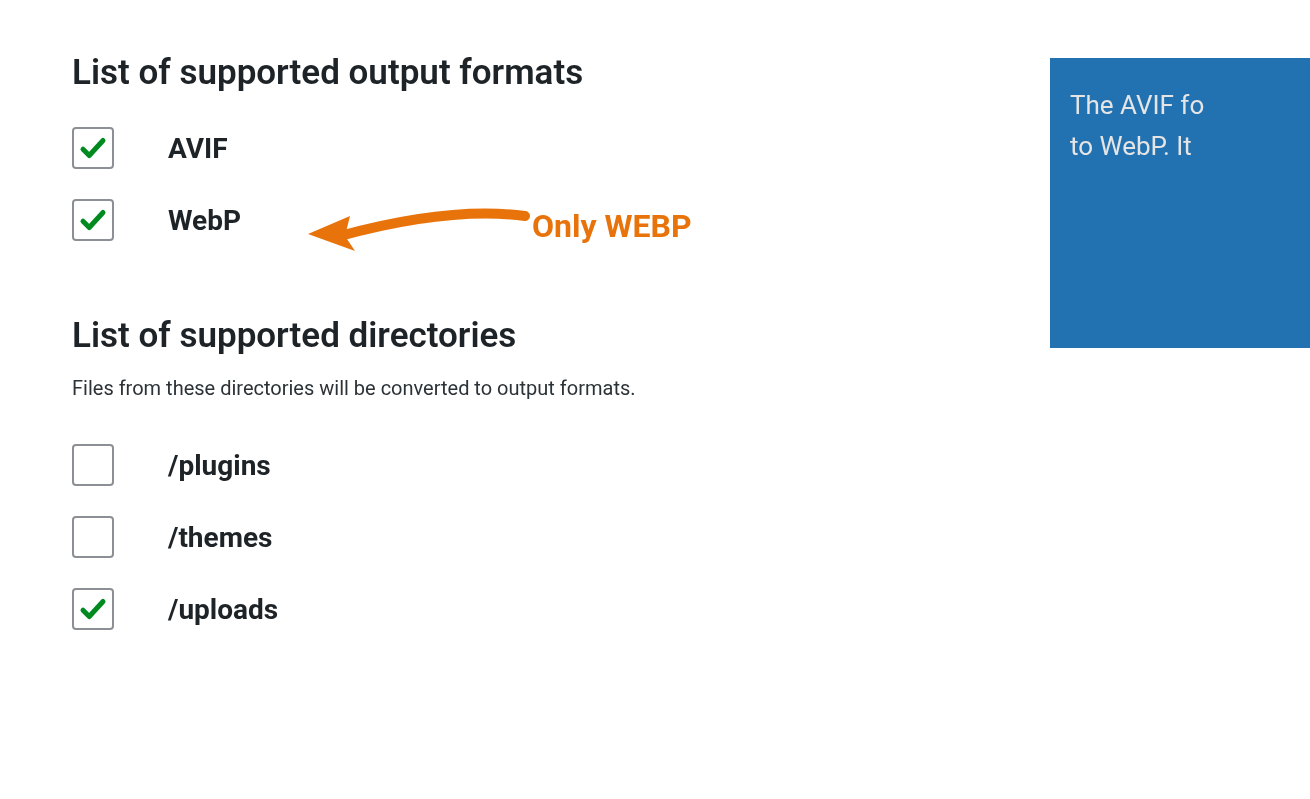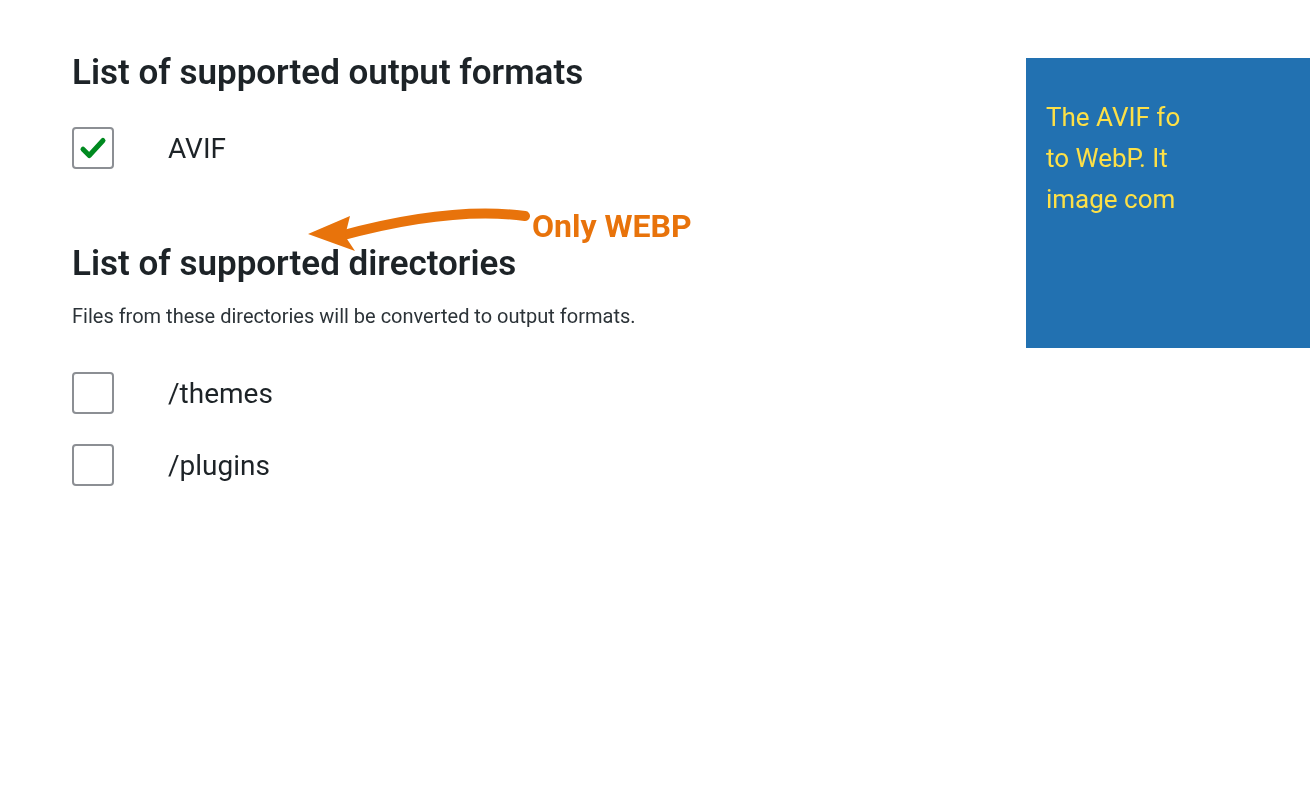--- a/index.html
+++ b/index.html
@@ -50,31 +50,31 @@
       width: 30px;
       height: 30px;
       display: none;
     }
     .checkbox.checked svg {
       display: block;
     }
     .option-label {
       font-size: 28px;
       color: #1d2327;
-      font-weight: 400;
+      font-weight: 700;
     }
     .info-box {
       position: absolute;
       top: 58px;
       right: 0;
-      width: 284px;
+      width: 260px;
       height: 290px;
       background: #2271b1;
-      color: #fde047;
-      padding: 40px 20px;
+      color: #e5e5e5;
+      padding: 28px 20px;
       font-size: 26px;
       line-height: 1.5;
     }
     .info-box .line { margin-bottom: 2px; white-space: nowrap; }
     .annotation {
       position: absolute;
       left: 300px;
       top: 196px;
       display: flex;
       align-items: center;
@@ -102,45 +102,60 @@
 
   <div class="option-row">
     <span class="checkbox checked">
       <svg viewBox="0 0 24 24" fill="none" stroke="#008a20" stroke-width="4" stroke-linecap="round" stroke-linejoin="round">
           <polyline points="4 13 9 18 20 6"></polyline>
         </svg>
     </span>
     <span class="option-label">AVIF</span>
   </div>
 
+  <div class="option-row">
+    <span class="checkbox checked">
+      <svg viewBox="0 0 24 24" fill="none" stroke="#008a20" stroke-width="4" stroke-linecap="round" stroke-linejoin="round">
+          <polyline points="4 13 9 18 20 6"></polyline>
+        </svg>
+    </span>
+    <span class="option-label">WebP</span>
+  </div>
 
   <h2 class="section-heading second">List of supported directories</h2>
   <p class="section-description">Files from these directories will be converted to output formats.</p>
+
+  <div class="option-row">
+    <span class="checkbox">
+      
+    </span>
+    <span class="option-label">/plugins</span>
+  </div>
 
   <div class="option-row">
     <span class="checkbox">
       
     </span>
     <span class="option-label">/themes</span>
   </div>
 
   <div class="option-row">
-    <span class="checkbox">
-      
+    <span class="checkbox checked">
+      <svg viewBox="0 0 24 24" fill="none" stroke="#008a20" stroke-width="4" stroke-linecap="round" stroke-linejoin="round">
+          <polyline points="4 13 9 18 20 6"></polyline>
+        </svg>
     </span>
-    <span class="option-label">/plugins</span>
+    <span class="option-label">/uploads</span>
   </div>
-
 
 </div>
 
 <div class="info-box">
   <div class="line">The AVIF fo</div>
   <div class="line">to WebP. It</div>
-  <div class="line">image com</div>
 </div>
 
 <div class="annotation">
   <svg class="arrow-svg" viewBox="0 0 230 60">
     <path d="M 225 20 Q 150 10 40 40" stroke="#e8730b" stroke-width="10" fill="none" stroke-linecap="round"></path>
     <path d="M 8 38 L 50 20 L 45 40 L 55 55 Z" fill="#e8730b"></path>
   </svg>
   <span class="annotation-text">Only WEBP</span>
 </div>
 

